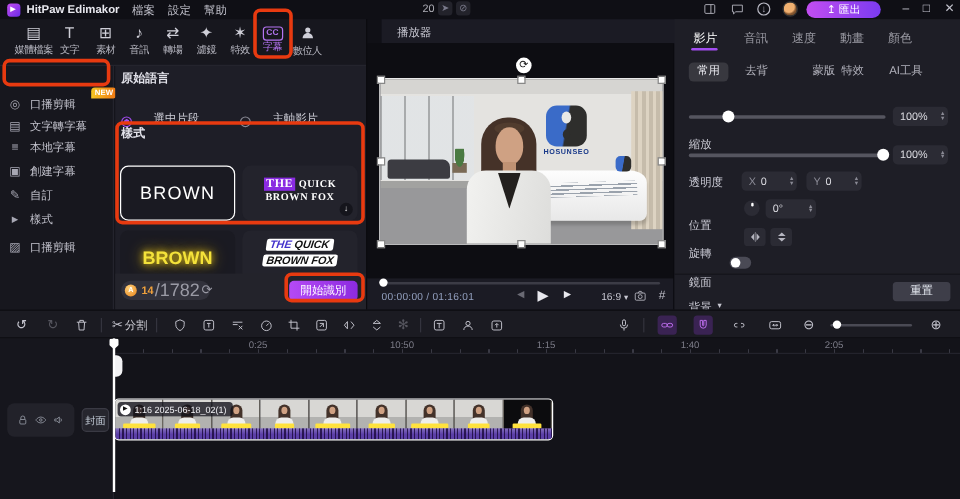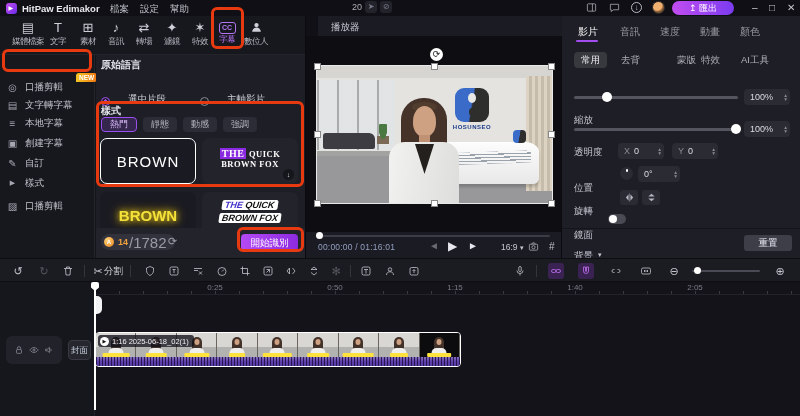--- a/index.html
+++ b/index.html
@@ -302,26 +302,20 @@
       <span class="radio">
           <span class="rdot on"></span>
           <span>選中片段</span>
         </span>
       <span class="radio">
           <span class="rdot"></span>
           <span>主軸影片</span>
         </span>
     </div>
     <div class="sec-label abs" style="left:5px;top:49px">樣式</div>
-    <div class="style-tabs">
-      <span class="stab active">熱門</span>
-      <span class="stab">靜態</span>
-      <span class="stab">動感</span>
-      <span class="stab">強調</span>
-    </div>
     <div class="tile tile1">
       <div class="t-txt">BROWN</div>
     </div>
     <div class="tile tile2">
       <div style="margin-top:10px" class="line"><span class="hl">THE</span><span> QUICK</span></div>
       <div class="line">BROWN FOX</div>
       <div class="dl">↓</div>
     </div>
     <div class="tile tile3">
       <div class="t-txt">BROWN</div>
@@ -554,21 +548,21 @@
     <span class="t-ico" style="left:666px">⊖</span>
     <div class="zoom-line"></div>
     <div class="zoom-knob"></div>
     <span class="t-ico" style="left:772px">⊕</span>
   </div>
 
   <div class="timeline">
     <div class="tl-gutter"></div>
     <div class="ruler">
       <span class="rlabel" style="left:120px">0:25</span>
-      <span class="rlabel" style="left:240px">0:50</span>
+      <span class="rlabel" style="left:240px">10:50</span>
       <span class="rlabel" style="left:360px">1:15</span>
       <span class="rlabel" style="left:480px">1:40</span>
       <span class="rlabel" style="left:600px">2:05</span>
     </div>
     <div class="track-ctl">
       <svg viewBox="0 0 24 24">
           <rect x="6" y="11" width="12" height="9" rx="2"></rect>
           <path d="M8 11V8a4 4 0 0 1 8 0v3"></path>
         </svg>
       <svg viewBox="0 0 24 24">

